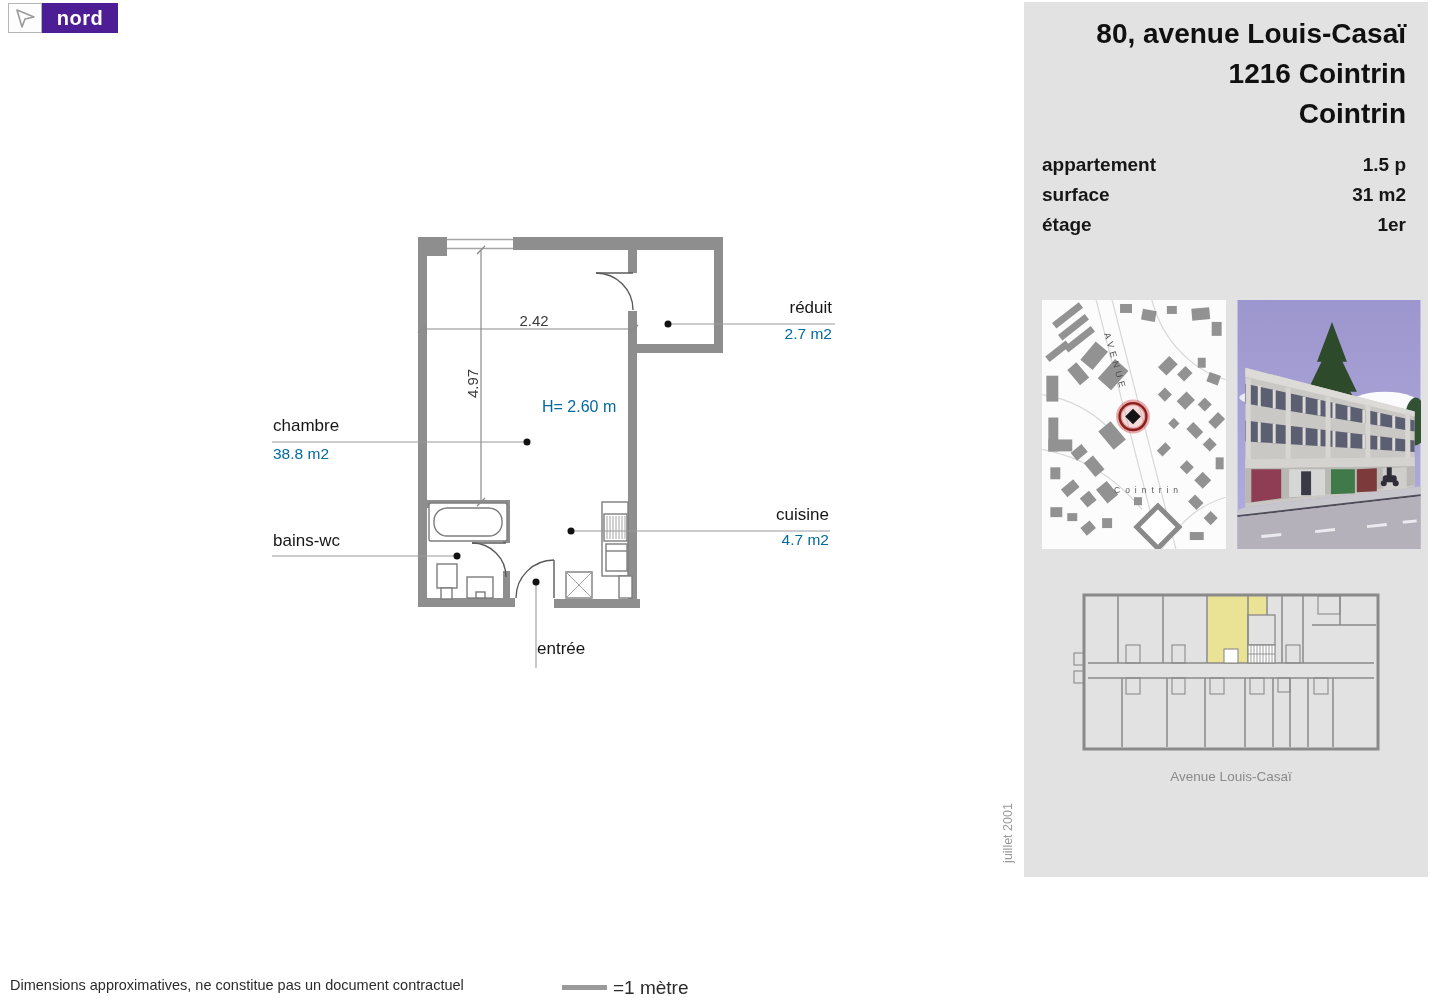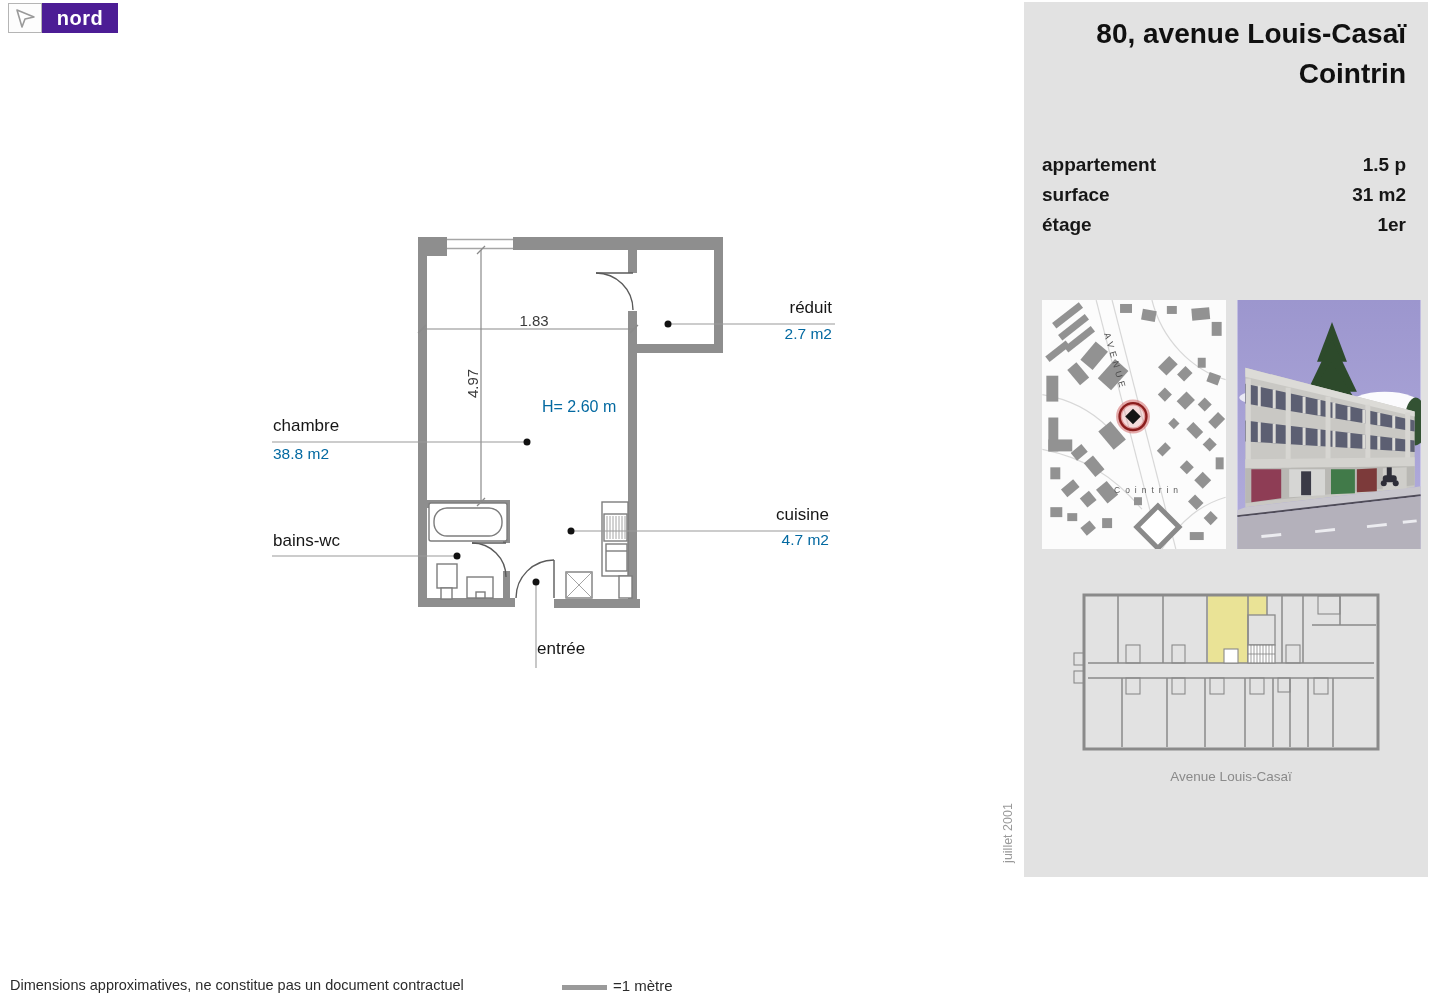--- a/index.html
+++ b/index.html
@@ -29,21 +29,21 @@
   .map-img{position:absolute;left:18px;top:298px;width:184px;height:249px;background:#fcfcfc;}
   .photo-img{position:absolute;left:213px;top:298px;width:184px;height:249px;background:#fff;}
   .bplan{position:absolute;left:48px;top:591px;width:308px;height:160px;}
   .bplan-caption{position:absolute;left:58px;top:767px;width:298px;text-align:center;
     font-size:13.5px;color:#8a8a8a;}
   .datestamp{left:960px;top:826px;width:96px;text-align:center;font-size:12.5px;color:#999;
     transform:rotate(-90deg);}
   
   .disclaimer{left:10px;top:977px;font-size:14.5px;color:#2b2b2b;}
   .scalebar{left:562px;top:985px;width:45px;height:5px;background:#9a9a9a;}
-  .scalelabel{left:613px;top:977px;font-size:15px;color:#2b2b2b;}
+  .scalelabel{left:613px;top:977px;font-size:19px;color:#2b2b2b;}
   svg{display:block;}
 </style>
 </head>
 <body>
 
 <div class="abs nord-badge">
   <div class="nord-arrowbox">
     <svg width="26" height="24" viewBox="0 0 26 24">
       <polygon points="5,4 22,11 13,13 10,21" fill="#ffffff" stroke="#9a9a9a" stroke-width="1.6" stroke-linejoin="round"></polygon>
     </svg>
@@ -134,27 +134,28 @@
 </svg>
 
 <div class="abs plan-label" style="left:273px;top:416px">chambre</div>
 <div class="abs plan-sub" style="left:273px;top:445px">38.8 m2</div>
 <div class="abs plan-label" style="left:273px;top:531px">bains-wc</div>
 <div class="abs plan-label ta-r" style="left:737px;top:505px;width:92px">cuisine</div>
 <div class="abs plan-sub ta-r" style="left:737px;top:531px;width:92px">4.7 m2</div>
 <div class="abs plan-label ta-r" style="left:740px;top:298px;width:92px">réduit</div>
 <div class="abs plan-sub ta-r" style="left:740px;top:325px;width:92px">2.7 m2</div>
 <div class="abs plan-label" style="left:537px;top:639px">entrée</div>
-<div class="abs dim-label" style="left:498px;top:312px;width:72px">1.83</div>
+<div class="abs dim-label" style="left:498px;top:312px;width:72px">2.42</div>
 <div class="abs dim-label" style="left:444px;top:375px;width:56px;transform:rotate(-90deg)">4.97</div>
 <div class="abs plan-sub" style="left:542px;top:398px;font-size:16px">H= 2.60 m</div>
 
 <div class="abs sidebar">
   <div class="addr">
     <span>80, avenue Louis-Casaï</span>
+    <span>1216 Cointrin</span>
     <span>Cointrin</span>
   </div>
   <div class="details">
     <div class="drow">
       <span>appartement</span>
       <span>1.5 p</span>
     </div>
     <div class="drow">
       <span>surface</span>
       <span>31 m2</span>

